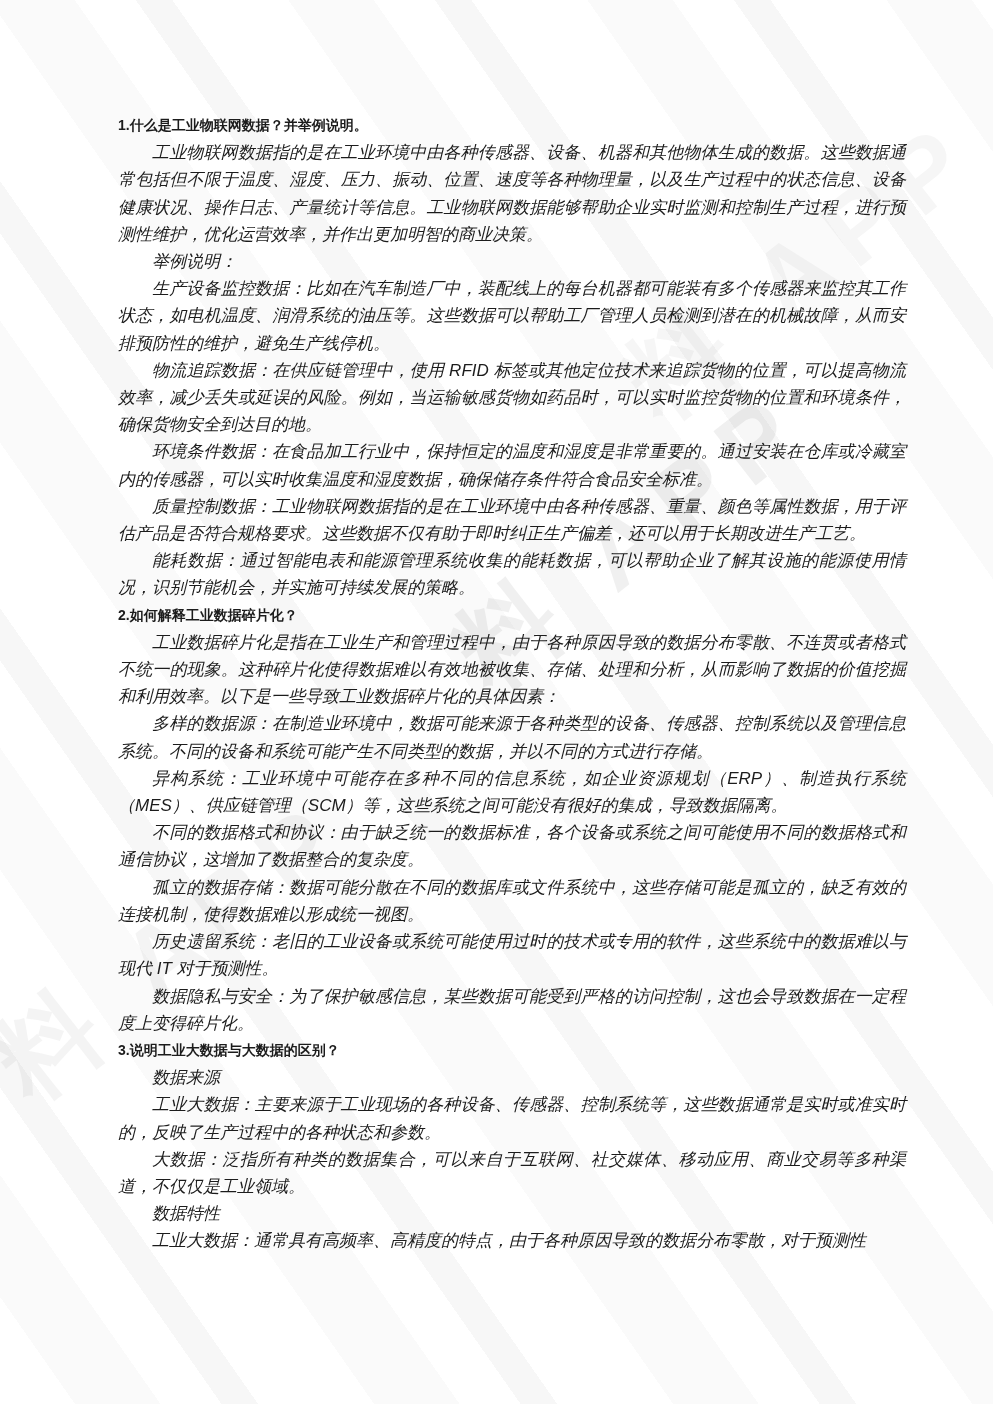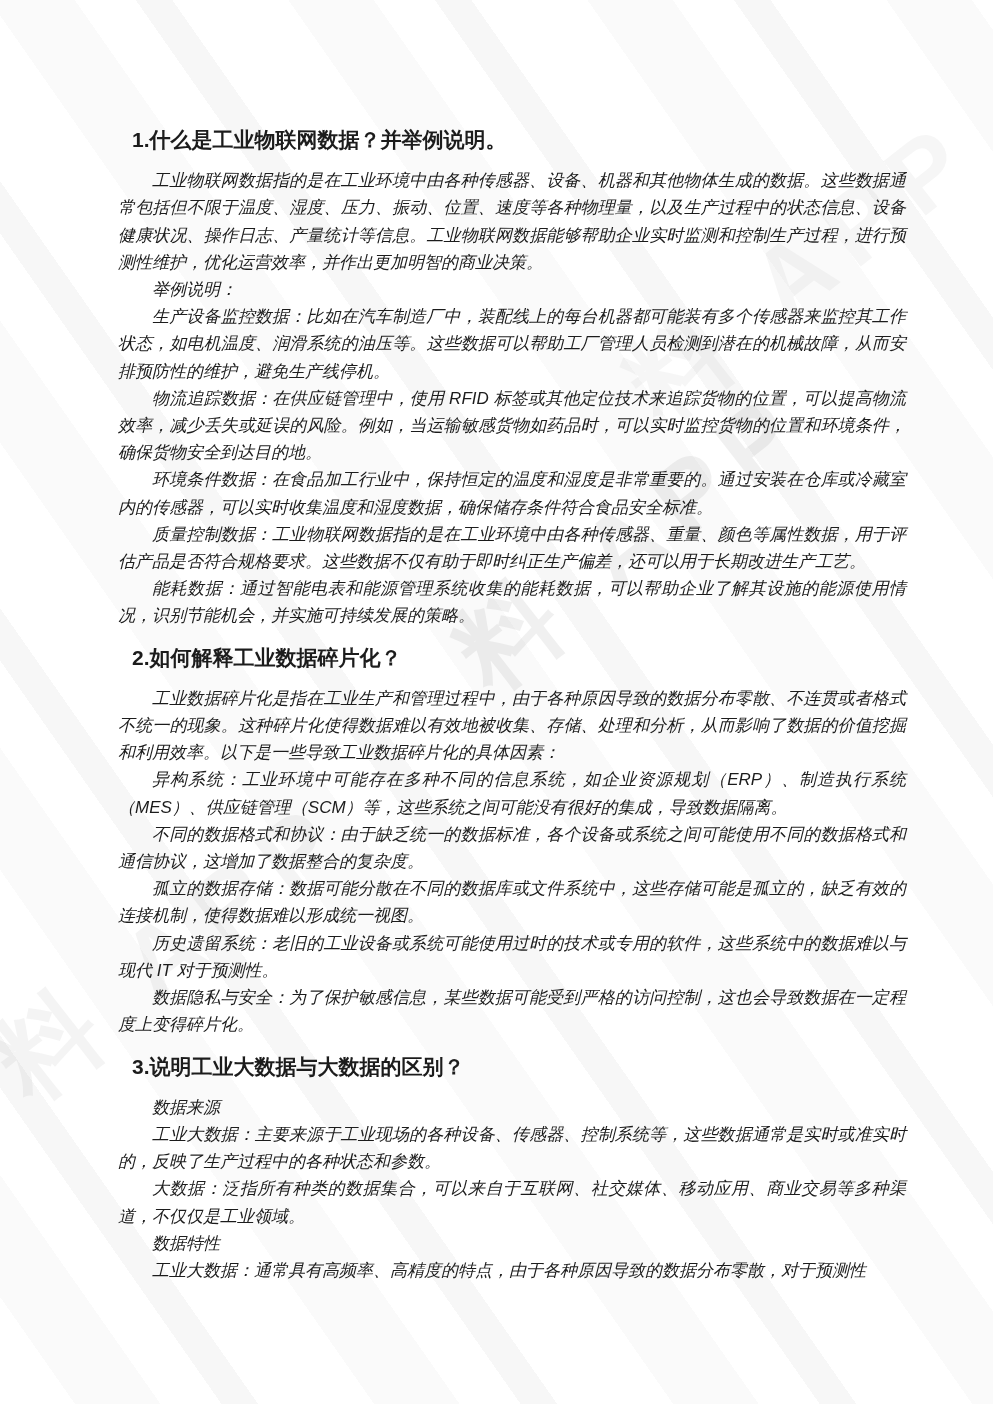--- a/index.html
+++ b/index.html
@@ -56,22 +56,22 @@
     left: 118px;
     top: 112px;
     width: 788px;
     color: #1c1c1c;
     font-size: 17px;
     line-height: 27.2px;
     text-align: justify;
   }
   .sec-heading {
     font-weight: bold;
-    margin: 14px;
-    font-size: 21px;
+    margin: 0;
+    font-size: 14px;
     line-height: 27.2px;
   }
   p.para {
     margin: 0;
     text-indent: 2em;
     font-style: italic;
   }
 </style>
 </head>
 <body>
@@ -85,20 +85,21 @@
       <div class="sec-heading">1.什么是工业物联网数据？并举例说明。</div>
       <p class="para">工业物联网数据指的是在工业环境中由各种传感器、设备、机器和其他物体生成的数据。这些数据通常包括但不限于温度、湿度、压力、振动、位置、速度等各种物理量，以及生产过程中的状态信息、设备健康状况、操作日志、产量统计等信息。工业物联网数据能够帮助企业实时监测和控制生产过程，进行预测性维护，优化运营效率，并作出更加明智的商业决策。</p>
       <p class="para">举例说明：</p>
       <p class="para">生产设备监控数据：比如在汽车制造厂中，装配线上的每台机器都可能装有多个传感器来监控其工作状态，如电机温度、润滑系统的油压等。这些数据可以帮助工厂管理人员检测到潜在的机械故障，从而安排预防性的维护，避免生产线停机。</p>
       <p class="para">物流追踪数据：在供应链管理中，使用 RFID 标签或其他定位技术来追踪货物的位置，可以提高物流效率，减少丢失或延误的风险。例如，当运输敏感货物如药品时，可以实时监控货物的位置和环境条件，确保货物安全到达目的地。</p>
       <p class="para">环境条件数据：在食品加工行业中，保持恒定的温度和湿度是非常重要的。通过安装在仓库或冷藏室内的传感器，可以实时收集温度和湿度数据，确保储存条件符合食品安全标准。</p>
       <p class="para">质量控制数据：工业物联网数据指的是在工业环境中由各种传感器、重量、颜色等属性数据，用于评估产品是否符合规格要求。这些数据不仅有助于即时纠正生产偏差，还可以用于长期改进生产工艺。</p>
       <p class="para">能耗数据：通过智能电表和能源管理系统收集的能耗数据，可以帮助企业了解其设施的能源使用情况，识别节能机会，并实施可持续发展的策略。</p>
       <div class="sec-heading">2.如何解释工业数据碎片化？</div>
       <p class="para">工业数据碎片化是指在工业生产和管理过程中，由于各种原因导致的数据分布零散、不连贯或者格式不统一的现象。这种碎片化使得数据难以有效地被收集、存储、处理和分析，从而影响了数据的价值挖掘和利用效率。以下是一些导致工业数据碎片化的具体因素：</p>
+      <p class="para">多样的数据源：在制造业环境中，数据可能来源于各种类型的设备、传感器、控制系统以及管理信息系统。不同的设备和系统可能产生不同类型的数据，并以不同的方式进行存储。</p>
       <p class="para">异构系统：工业环境中可能存在多种不同的信息系统，如企业资源规划（ERP）、制造执行系统（MES）、供应链管理（SCM）等，这些系统之间可能没有很好的集成，导致数据隔离。</p>
       <p class="para">不同的数据格式和协议：由于缺乏统一的数据标准，各个设备或系统之间可能使用不同的数据格式和通信协议，这增加了数据整合的复杂度。</p>
       <p class="para">孤立的数据存储：数据可能分散在不同的数据库或文件系统中，这些存储可能是孤立的，缺乏有效的连接机制，使得数据难以形成统一视图。</p>
       <p class="para">历史遗留系统：老旧的工业设备或系统可能使用过时的技术或专用的软件，这些系统中的数据难以与现代 IT 对于预测性。</p>
       <p class="para">数据隐私与安全：为了保护敏感信息，某些数据可能受到严格的访问控制，这也会导致数据在一定程度上变得碎片化。</p>
       <div class="sec-heading">3.说明工业大数据与大数据的区别？</div>
       <p class="para">数据来源</p>
       <p class="para">工业大数据：主要来源于工业现场的各种设备、传感器、控制系统等，这些数据通常是实时或准实时的，反映了生产过程中的各种状态和参数。</p>
       <p class="para">大数据：泛指所有种类的数据集合，可以来自于互联网、社交媒体、移动应用、商业交易等多种渠道，不仅仅是工业领域。</p>
       <p class="para">数据特性</p>

